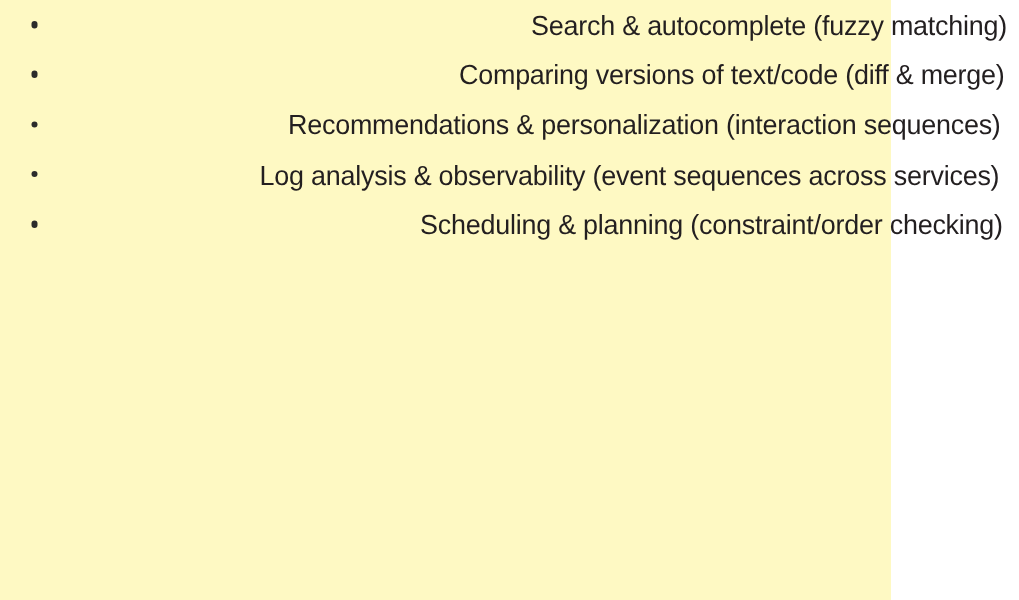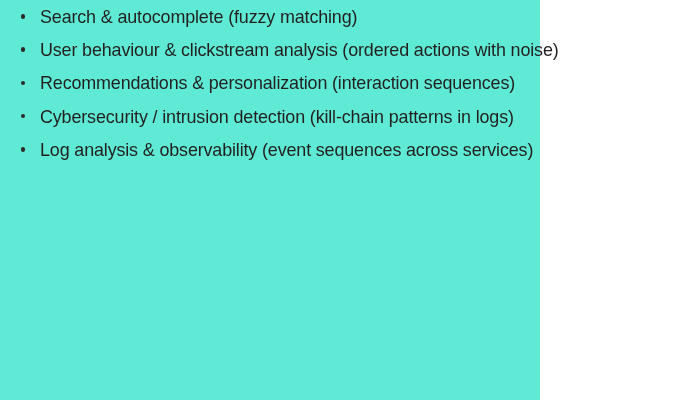--- a/index.html
+++ b/index.html
@@ -10,24 +10,25 @@
   body {
     width: 679px;
     height: 400px;
     background: #ffffff;
     font-family: "Liberation Sans", sans-serif;
     overflow: hidden;
   }
 
   .slide-body {
     position: relative;
-    width: 540px;
+    width: 594px;
     height: 400px;
-    background: #5eead4;
+    background: #fef9c3;
     box-sizing: border-box;
+    text-align: right;
   }
 
   .bullet-list {
     list-style: none;
     margin: 0;
     padding: 0;
     position: absolute;
     left: 0;
     top: 0;
     width: 679px;
@@ -64,18 +65,18 @@
     transform-origin: left center;
     -webkit-font-smoothing: antialiased;
   }
 </style>
 </head>
 <body>
 
 <div class="slide-body">
   <ul class="bullet-list" id="bullet-list">
       <li class="bullet-item"><span class="bullet-marker"></span><span class="bullet-text">Search &amp; autocomplete (fuzzy matching)</span></li>
-      <li class="bullet-item"><span class="bullet-marker"></span><span class="bullet-text">User behaviour &amp; clickstream analysis (ordered actions with noise)</span></li>
+      <li class="bullet-item"><span class="bullet-marker"></span><span class="bullet-text">Comparing versions of text/code (diff &amp; merge)</span></li>
       <li class="bullet-item"><span class="bullet-marker"></span><span class="bullet-text">Recommendations &amp; personalization (interaction sequences)</span></li>
-      <li class="bullet-item"><span class="bullet-marker"></span><span class="bullet-text">Cybersecurity / intrusion detection (kill-chain patterns in logs)</span></li>
       <li class="bullet-item"><span class="bullet-marker"></span><span class="bullet-text">Log analysis &amp; observability (event sequences across services)</span></li>
+      <li class="bullet-item"><span class="bullet-marker"></span><span class="bullet-text">Scheduling &amp; planning (constraint/order checking)</span></li>
     </ul>
 </div>
 
 </body></html>

